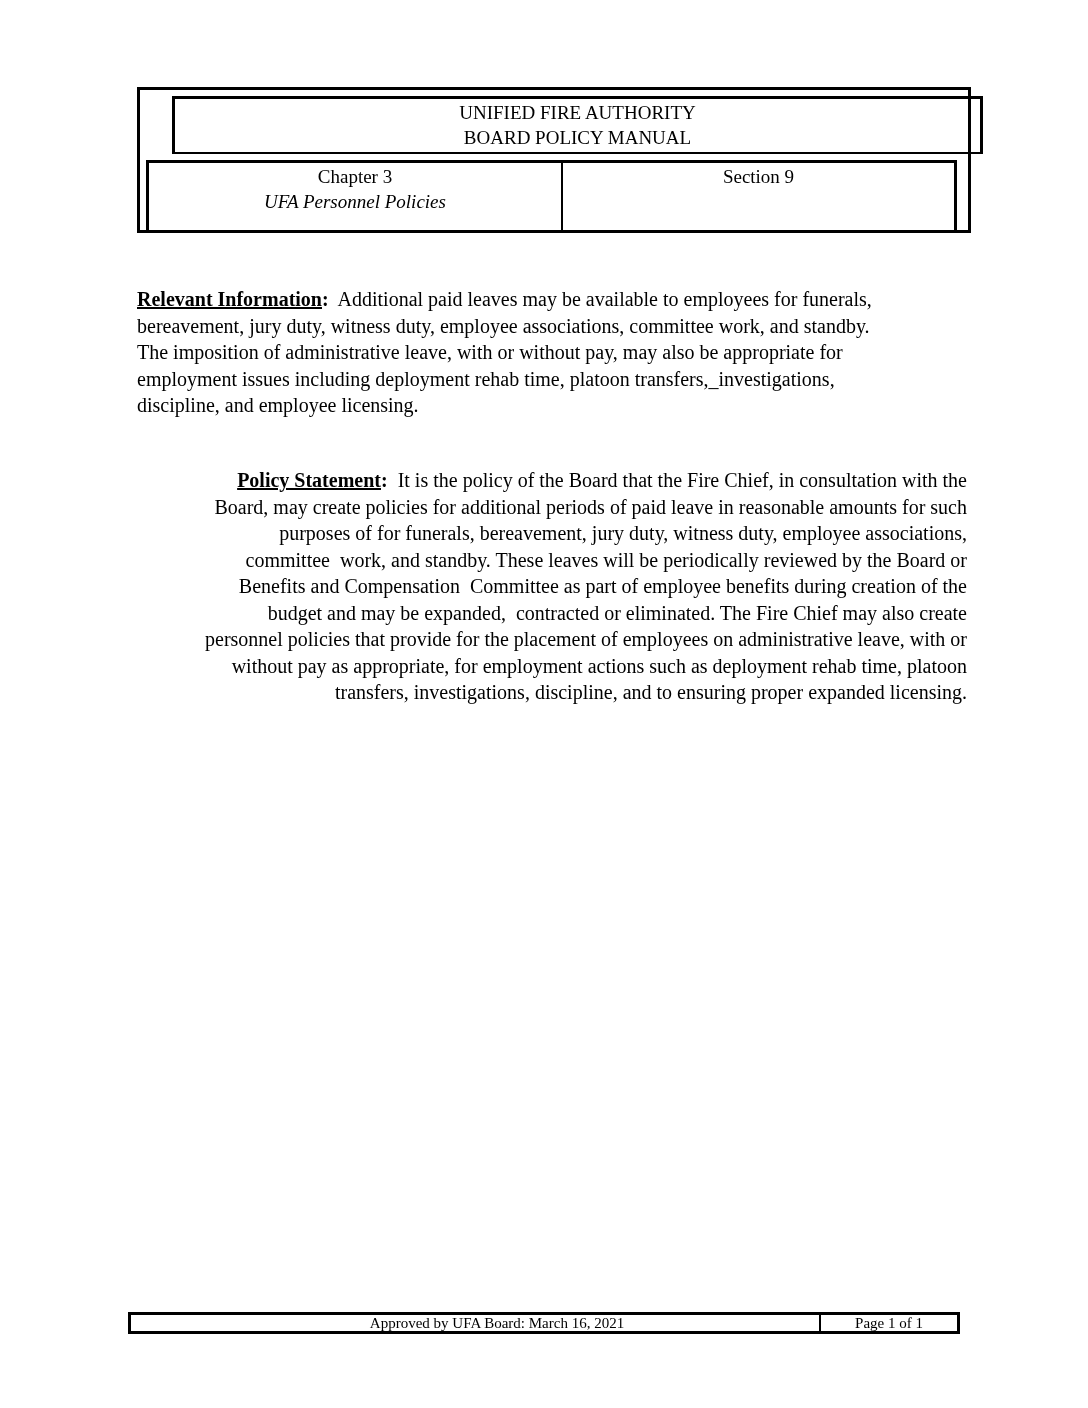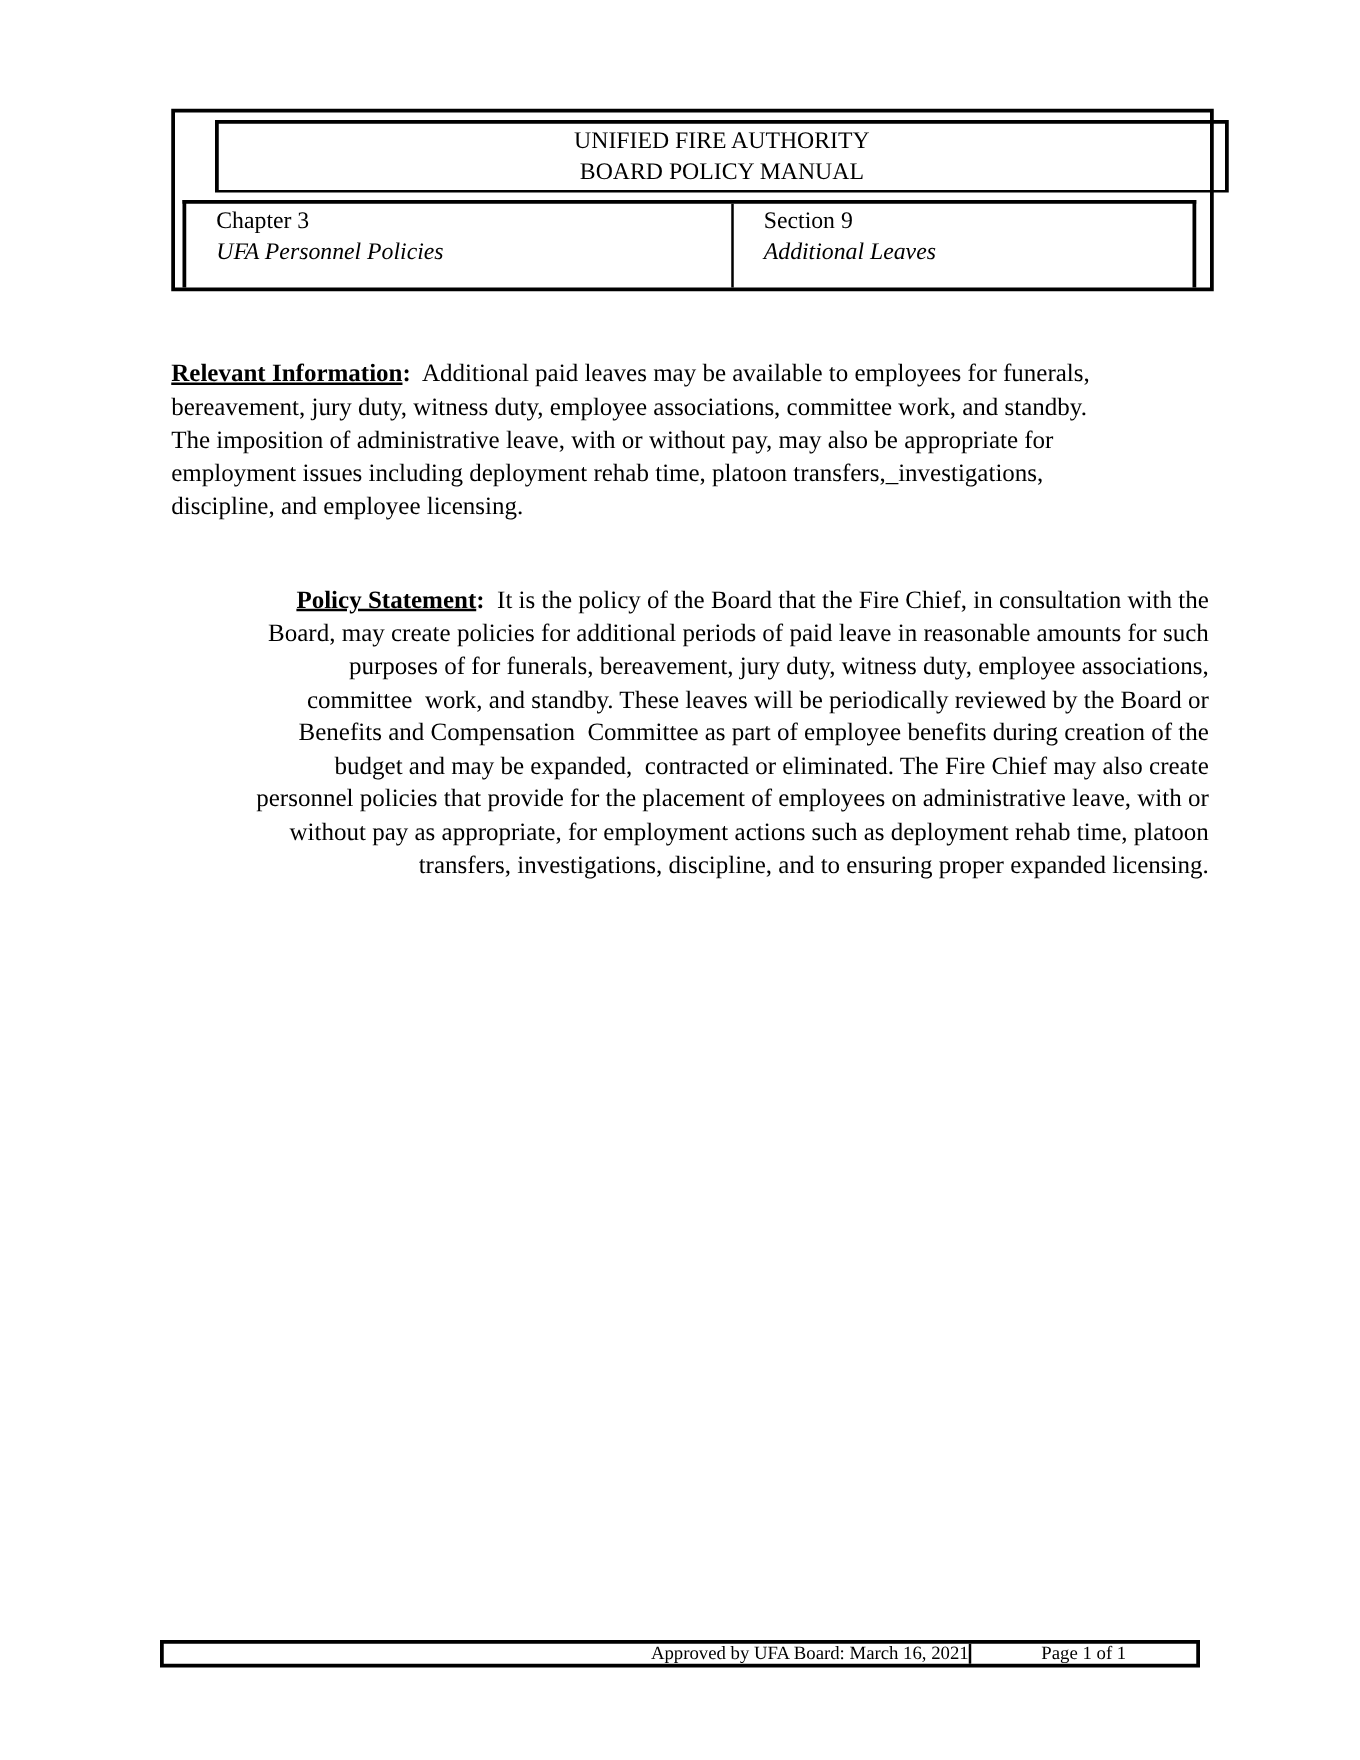--- a/index.html
+++ b/index.html
@@ -18,21 +18,21 @@
       border-bottom: 2px solid #000; border-right: 3px solid #000;
       text-align: center; font-size: 19px; line-height: 25px;
       padding-top: 1px; box-sizing: border-box; height: 58px; margin-left: 26px;
     }
     .hdr-row {
       position: absolute; left: 6px; top: 70px; width: 811px; height: 70px;
       border-top: 3px solid #000; border-left: 3px solid #000; border-right: 3px solid #000;
       box-sizing: border-box; display: flex;
     }
     .hdr-cell {
-      text-align: left; font-size: 19px; line-height: 25px; padding-top: 1px; padding-left: 24px;
+      text-align: center; font-size: 19px; line-height: 25px; padding-top: 1px;
     }
     .hdr-cell.left { width: 412px; border-right: 2px solid #000; }
     .hdr-cell.right { flex: 1; }
     .hdr-cell .sub { font-style: italic; }
 
     
     .para {
       position: absolute; left: 137px; width: 830px;
       font-size: 20px; line-height: 26.5px; margin: 0;
     }
@@ -41,39 +41,38 @@
     .para .label { font-weight: bold; text-decoration: underline; }
     .para .colon { font-weight: bold; }
     .para .line { display: block; white-space: pre; }
 
     
     .footer {
       position: absolute; left: 128px; top: 1312px; width: 832px; height: 22px;
       border: 3px solid #000; box-sizing: border-box; display: flex;
       font-size: 15px; line-height: 17px;
     }
-    .footer .approved { width: 644px; border-right: 2px solid #000; text-align: right; }
+    .footer .approved { width: 644px; border-right: 2px solid #000; text-align: center; padding-left: 44px; }
     .footer .page { flex: 1; text-align: center; }
   </style>
 </head>
 <body>
 
 <div class="hdr-outer">
   <div class="hdr-title">
     <div>UNIFIED FIRE AUTHORITY</div>
     <div>BOARD POLICY MANUAL</div>
   </div>
   <div class="hdr-row">
     <div class="hdr-cell left">
       <div>Chapter 3</div>
       <div class="sub">UFA Personnel Policies</div>
     </div>
     <div class="hdr-cell right">
       <div>Section 9</div>
-      <div class="sub">Additional Leaves</div>
     </div>
   </div>
 </div>
 
 <p class="para p1">
   <span class="line"><span class="label">Relevant Information</span><span class="colon">:</span><span>  Additional paid leaves may be available to employees for funerals,</span></span>
   <span class="line">bereavement, jury duty, witness duty, employee associations, committee work, and standby.</span>
   <span class="line">The imposition of administrative leave, with or without pay, may also be appropriate for</span>
   <span class="line">employment issues including deployment rehab time, platoon transfers,_investigations,</span>
   <span class="line">discipline, and employee licensing.</span>

